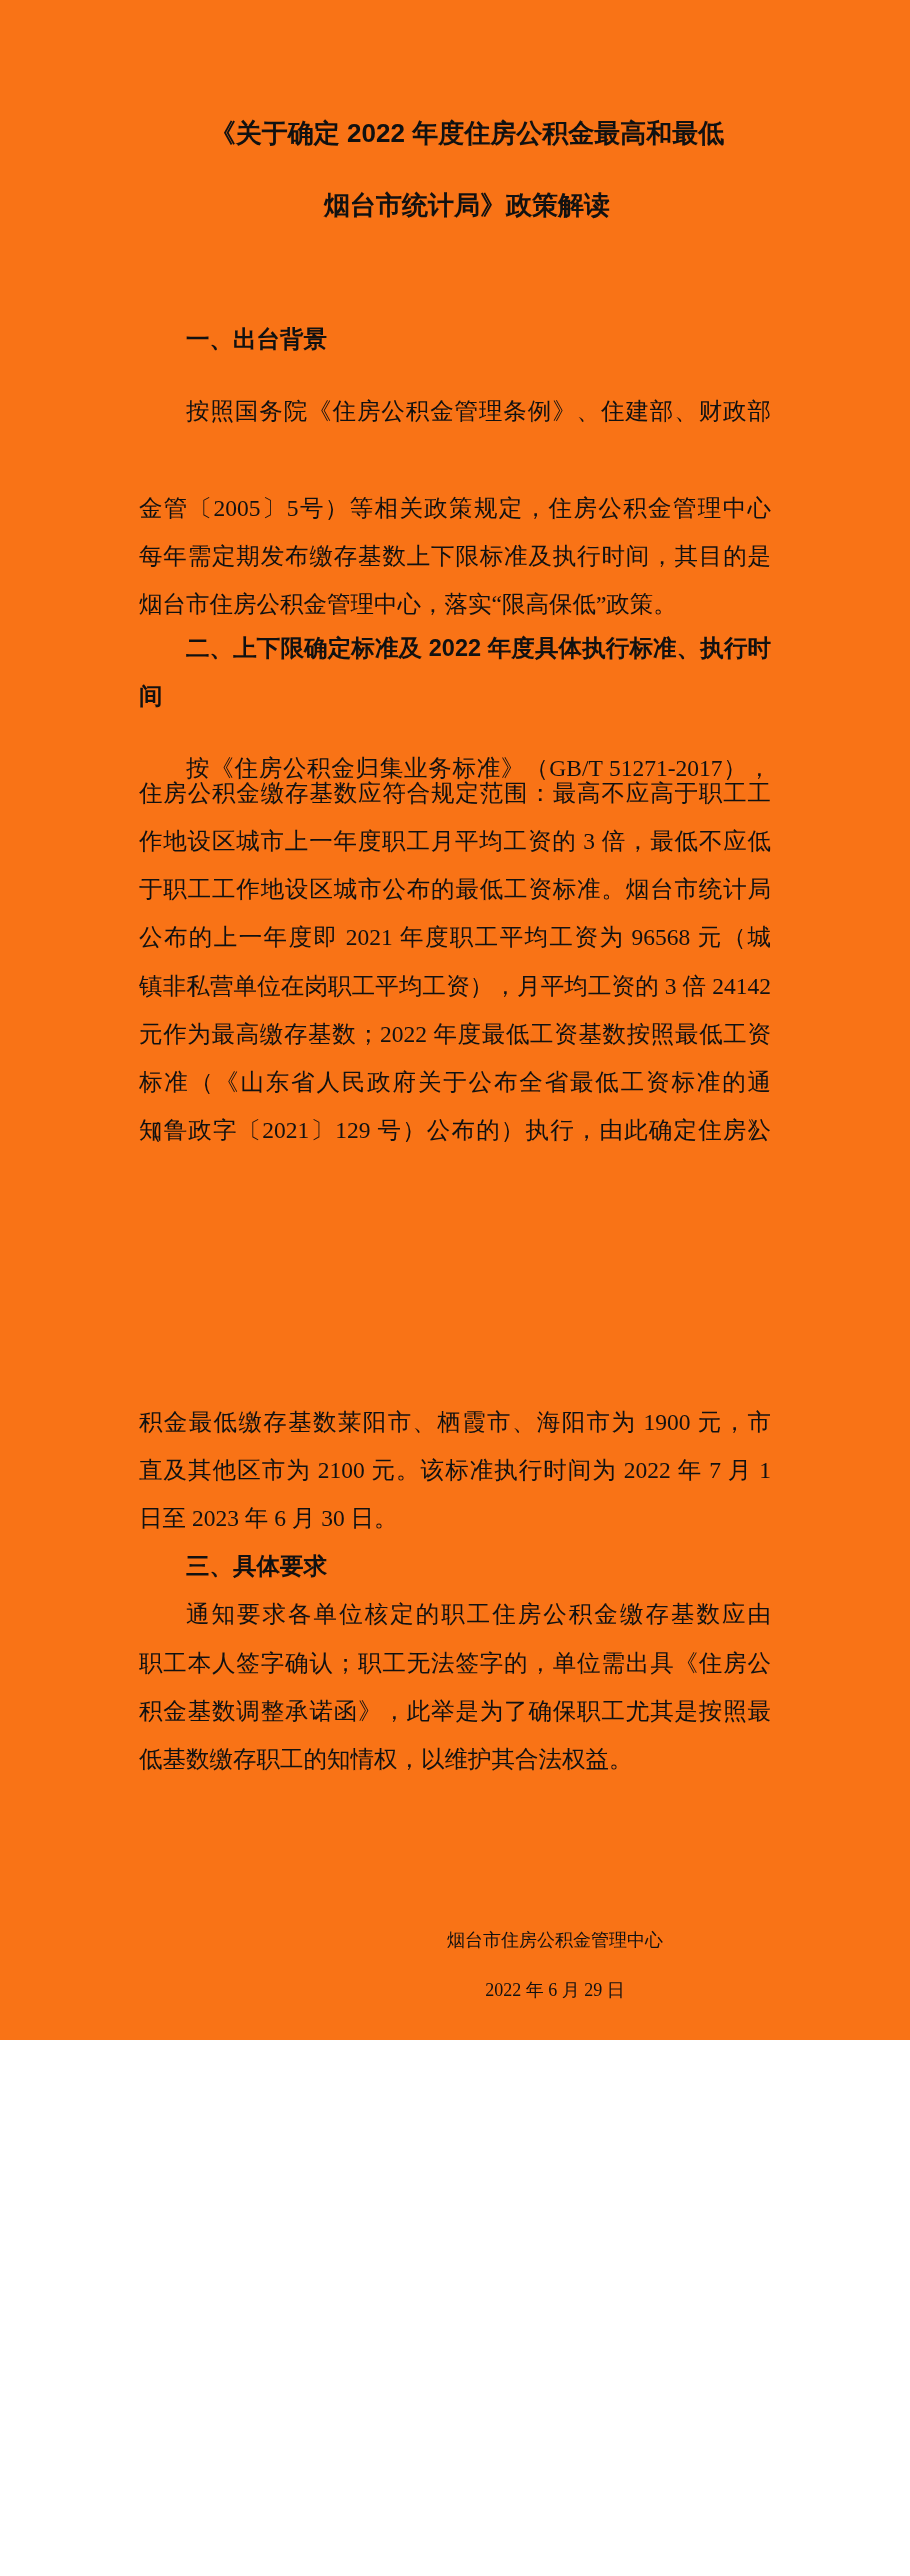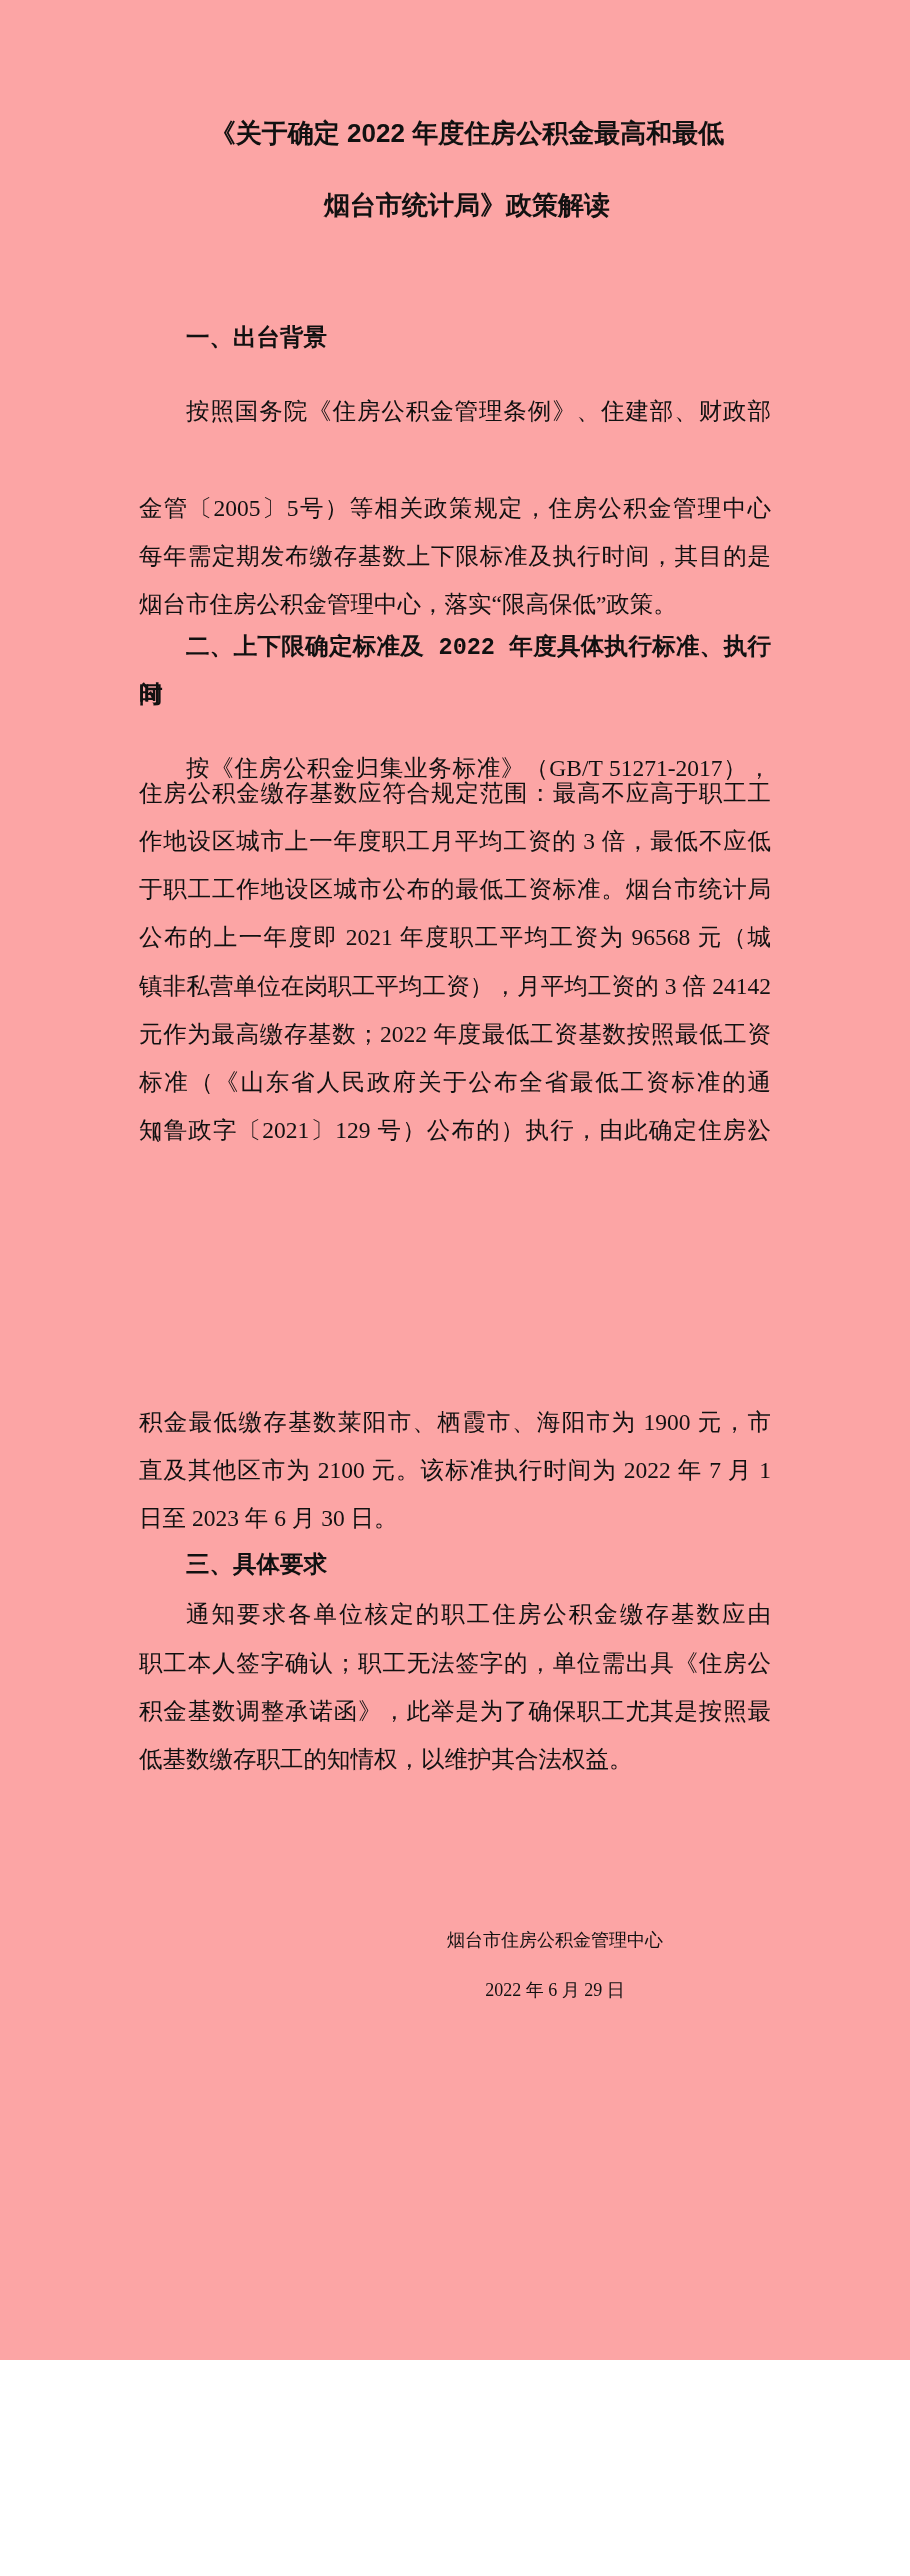--- a/index.html
+++ b/index.html
@@ -1,35 +1,35 @@
 <!DOCTYPE html>
 <html style="font-size:9.2px"><head>
 <meta charset="utf-8">
 <style>
   html, body { margin: 0; padding: 0; background: #ffffff; }
   .page {
     position: relative;
     width: 910px;
-    height: 2360px;
-    background: #fca5a5;
+    height: 2040px;
+    background: #f97316;
     overflow: hidden;
   }
   .line {
     position: absolute;
     left: 139px;
     width: 632px;
     height: 48px;
     line-height: 48px;
     font-size: 23.5px;
     color: #111111;
     font-family: "Liberation Serif", serif;
   }
   .just { text-align: justify; text-align-last: justify; }
   .ind  { text-indent: 47px; }
-  .hd   { font-family: Liberation Mono, monospace; font-weight: bold; }
+  .hd   { font-family: Liberation Sans, sans-serif; font-weight: bold; }
   .title-line {
     position: absolute;
     left: 151px;
     width: 632px;
     height: 49px;
     line-height: 49px;
     font-size: 26px;
     text-align: center;
     color: #111111;
     font-family: "Liberation Sans", sans-serif;

